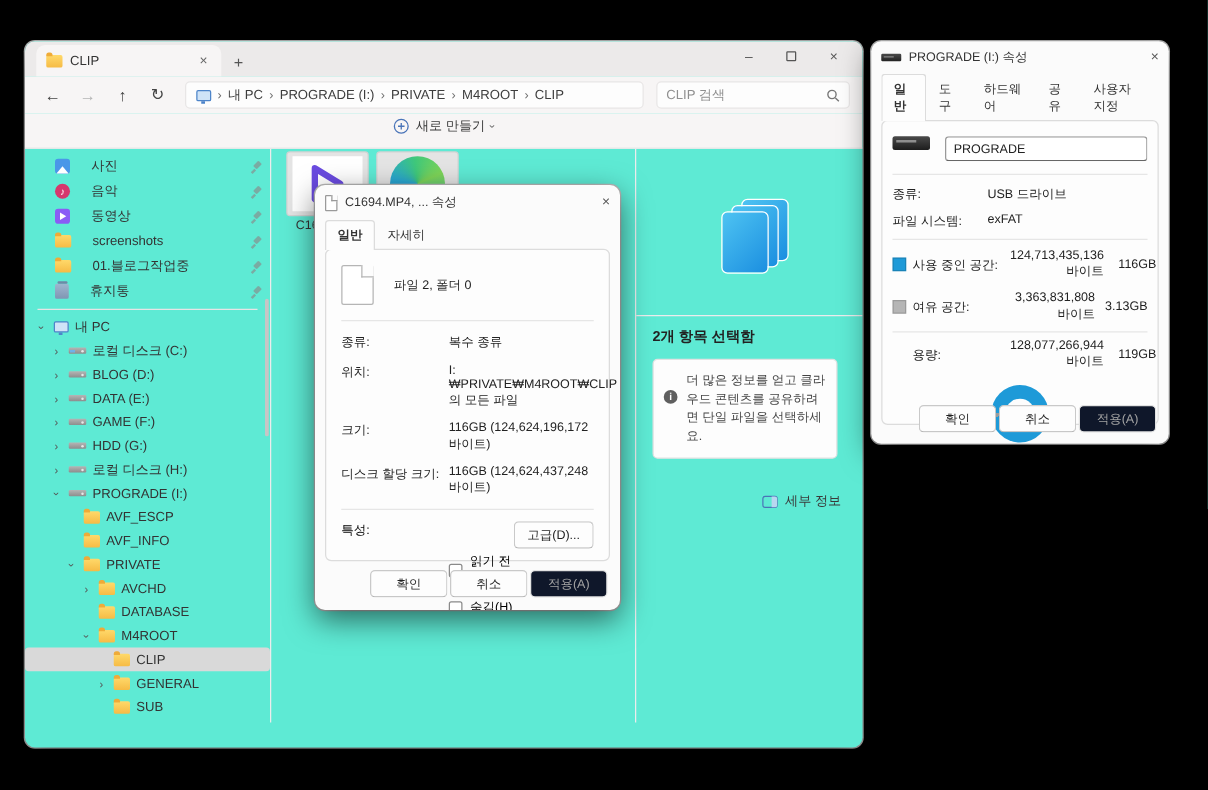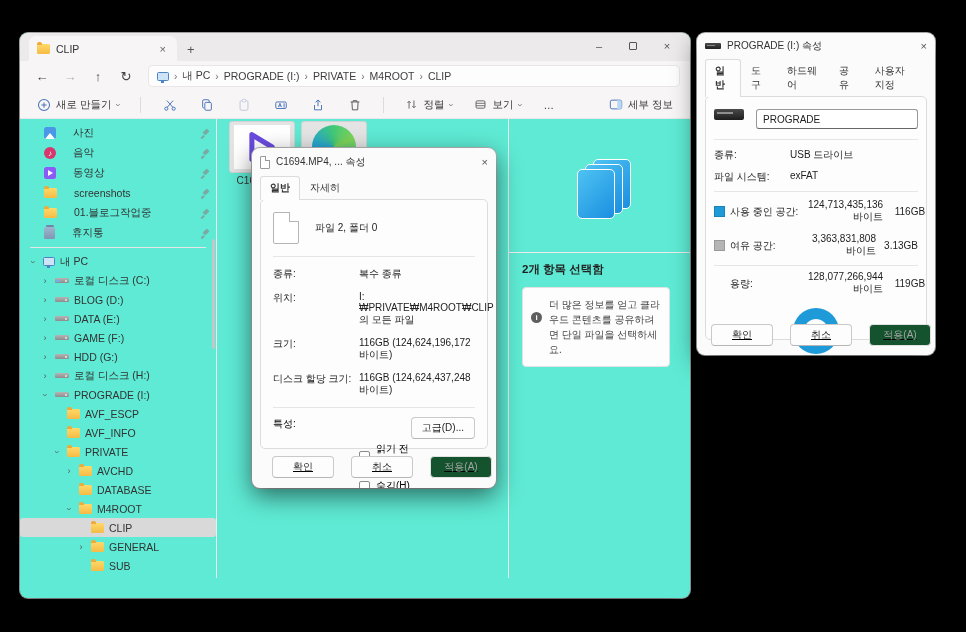--- a/index.html
+++ b/index.html
@@ -30,21 +30,21 @@
   .crumb-sep { color:#707070; font-size:10px; }
   .pc-ico { width:12px; height:9px; border:1.5px solid #4d84c9; border-radius:1.5px; position:relative; background:#cfe3f7; }
   .pc-ico::after { content:""; position:absolute; left:3px; bottom:-3px; width:3px; height:2px; background:#4d84c9; }
   .searchbox { width:155px; height:22px; background:#fdfdfd; border:1px solid #e8e6e6; border-radius:4px;
     display:flex; align-items:center; padding:0 7px; margin-left:6px; }
   .searchbox input { border:0; outline:0; background:transparent; flex:1; font-size:10.5px; color:#444;
     font-family:inherit; min-width:0; }
   .searchbox input::placeholder { color:#8f8f8f; }
 
   .toolbar { height:28px; background:#f7f5f5; border-bottom:1px solid #e9e7e7; display:flex; align-items:center;
-    padding:0 10px; gap:8px; }
+    padding:0 10px; gap:8px;flex-direction:column; }
   .tbtn { display:flex; align-items:center; gap:5px; font-size:10.5px; color:#3a3a3a; padding:3px 7px; border-radius:4px; }
   .tico { width:15px; height:15px; display:flex; align-items:center; justify-content:center; }
   .tsep { width:1px; height:16px; background:#dddbdb; margin:0 6px; }
   .chev-dn { display:inline-block; transform:rotate(90deg); font-size:9px; color:#666; }
   .tb-right { margin-left:auto; }
 
   .body { display:flex; height:459px; }
   .sidebar { width:196px; padding-top:4px; position:relative; overflow:hidden; }
   .srow { height:20px; display:flex; align-items:center; gap:17px; padding-left:24px; padding-right:6px;
     font-size:10.5px; color:#333; }
@@ -117,25 +117,25 @@
   .sb-grid i { width:7px; height:6px; border:1px solid #666; display:block; }
 
   
   .dlg-title { display:flex; align-items:center; gap:6px; padding:0 8px; font-size:10px; color:#333; }
   .dlg-close { margin-left:auto; color:#555; font-size:11px; }
   .ptabs { display:flex; padding:0 8px; position:relative; z-index:2; }
   .ptab { font-size:10px; color:#333; padding:4px 9px 5px; border:1px solid transparent; border-bottom:0;
     border-radius:3px 3px 0 0; }
   .ptab.active { background:#fdfdfd; border-color:#dcdcdc; font-weight:bold; }
   .card { background:#fdfdfd; border:1px solid #dcdcdc; border-radius:5px; margin:-1px 8px 0; }
-  .dlg-buttons { position:absolute; left:0; right:0; display:flex; justify-content:flex-end; gap:17px; padding:0 4px;text-decoration:underline; }
+  .dlg-buttons { position:absolute; left:0; right:0; display:flex; justify-content:flex-end; gap:2px; padding:0 10px; }
   .btn { min-width:62px; height:22px; background:#fdfdfd; border:1px solid #c9c9c9; border-bottom-color:#b5b5b5;
     border-radius:4px; font-size:10px; color:#222; display:flex; align-items:center; justify-content:center;
     font-family:inherit; padding:0 10px; }
-  .btn.disabled { color:#a3a3a3; border-color:#e2e2e2; background:#14532d; }
+  .btn.disabled { color:#a3a3a3; border-color:#e2e2e2; background:#0f172a; }
   .hr { height:1px; background:#e6e6e6; }
 
   
   .fdialog { left:252px; top:148px; width:244px; height:340px; z-index:50; }
   .fdialog .dlg-title { height:28px; }
   .page-ico-s { width:10px; height:13px; background:#fff; border:1px solid #9a9a9a; border-radius:1px; position:relative; }
   .page-ico-s::after { content:""; position:absolute; right:-1px; top:-1px; width:4px; height:4px;
     background:#fbfbfb; border-left:1px solid #9a9a9a; border-bottom:1px solid #9a9a9a; }
   .fcard { padding:10px 12px 4px; }
   .fsummary { display:flex; align-items:center; gap:16px; padding:2px 0 12px; }
@@ -214,20 +214,27 @@
         <span>내 PC</span>
         <span class="crumb-sep">›</span>
         <span>PROGRADE (I:)</span>
         <span class="crumb-sep">›</span>
         <span>PRIVATE</span>
         <span class="crumb-sep">›</span>
         <span>M4ROOT</span>
         <span class="crumb-sep">›</span>
         <span>CLIP</span>
       </div>
+      <div class="searchbox">
+        <input placeholder="CLIP 검색" style="">
+        <svg class="mini-svg" width="11" height="11" viewBox="0 0 12 12">
+            <circle cx="5" cy="5" r="3.6" fill="none" stroke="#777" stroke-width="1.2"></circle>
+            <line x1="8" y1="8" x2="11" y2="11" stroke="#777" stroke-width="1.2"></line>
+          </svg>
+      </div>
     </div>
 
     <div class="toolbar">
       <div class="tbtn">
         <svg class="mini-svg" width="14" height="14" viewBox="0 0 16 16">
             <circle cx="8" cy="8" r="6.3" fill="none" stroke="#4a74b8" stroke-width="1.2"></circle>
             <path d="M8 5v6M5 8h6" stroke="#4a74b8" stroke-width="1.2"></path>
           </svg>
         <span>새로 만들기</span>
         <span class="chev-dn">›</span>

